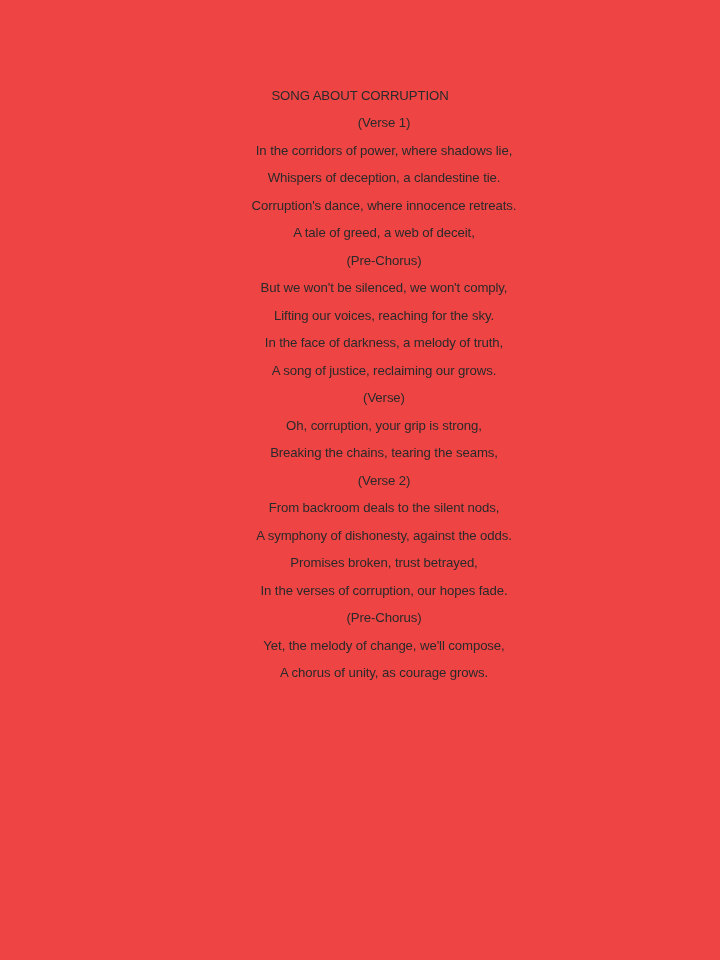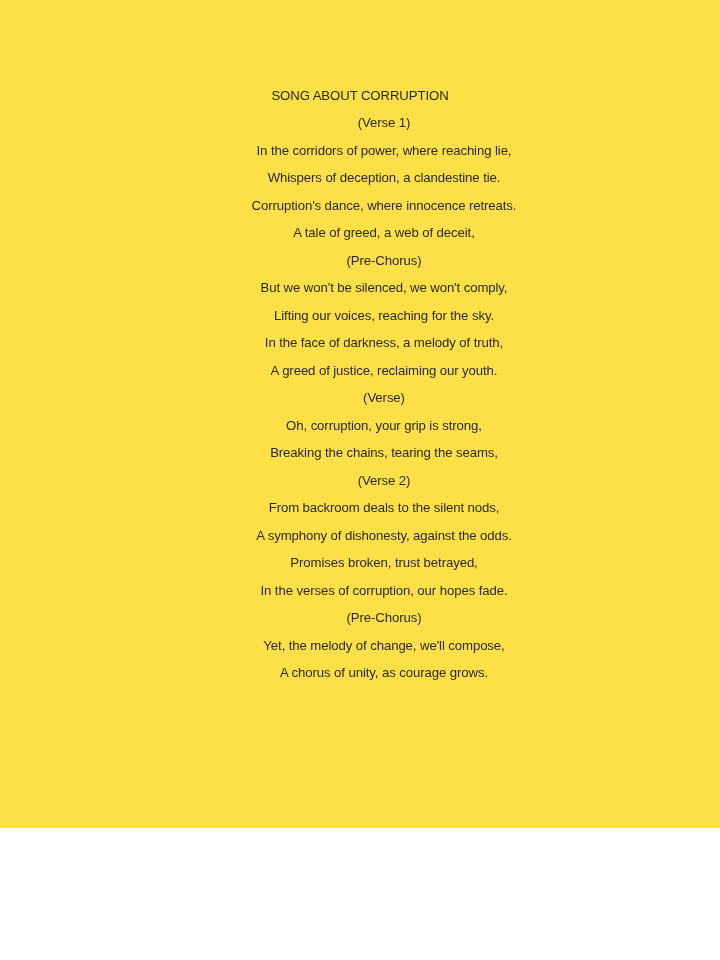--- a/index.html
+++ b/index.html
@@ -13,22 +13,22 @@
       overflow: hidden;
       position: relative;
       font-family: "Liberation Sans", sans-serif;
       color: #2a2a2a;
     }
     .page {
       position: absolute;
       left: 0;
       top: 0;
       width: 720px;
-      height: 828px;
-      background: #fde047;
+      height: 960px;
+      background: #ef4444;
     }
     .doc {
       position: absolute;
       left: 0;
       right: 0;
       top: 86px;
       text-align: center;
       font-size: 13.2px;
       letter-spacing: -0.1px;
     }
@@ -54,32 +54,32 @@
   </style>
 </head>
 <body>
 
 <div class="page">
   <div class="doc">
     <div class="title">SONG ABOUT CORRUPTION</div>
 
     <div class="section">
       <span class="section-heading">(Verse 1)</span>
-      <span class="line">In the corridors of power, where reaching lie,</span>
+      <span class="line">In the corridors of power, where shadows lie,</span>
       <span class="line">Whispers of deception, a clandestine tie.</span>
       <span class="line">Corruption's dance, where innocence retreats.</span>
       <span class="line">A tale of greed, a web of deceit,</span>
     </div>
 
     <div class="section">
       <span class="section-heading">(Pre-Chorus)</span>
       <span class="line">But we won't be silenced, we won't comply,</span>
       <span class="line">Lifting our voices, reaching for the sky.</span>
       <span class="line">In the face of darkness, a melody of truth,</span>
-      <span class="line">A greed of justice, reclaiming our youth.</span>
+      <span class="line">A song of justice, reclaiming our grows.</span>
     </div>
 
     <div class="section">
       <span class="section-heading">(Verse)</span>
       <span class="line">Oh, corruption, your grip is strong,</span>
       <span class="line">Breaking the chains, tearing the seams,</span>
     </div>
 
     <div class="section">
       <span class="section-heading">(Verse 2)</span>

